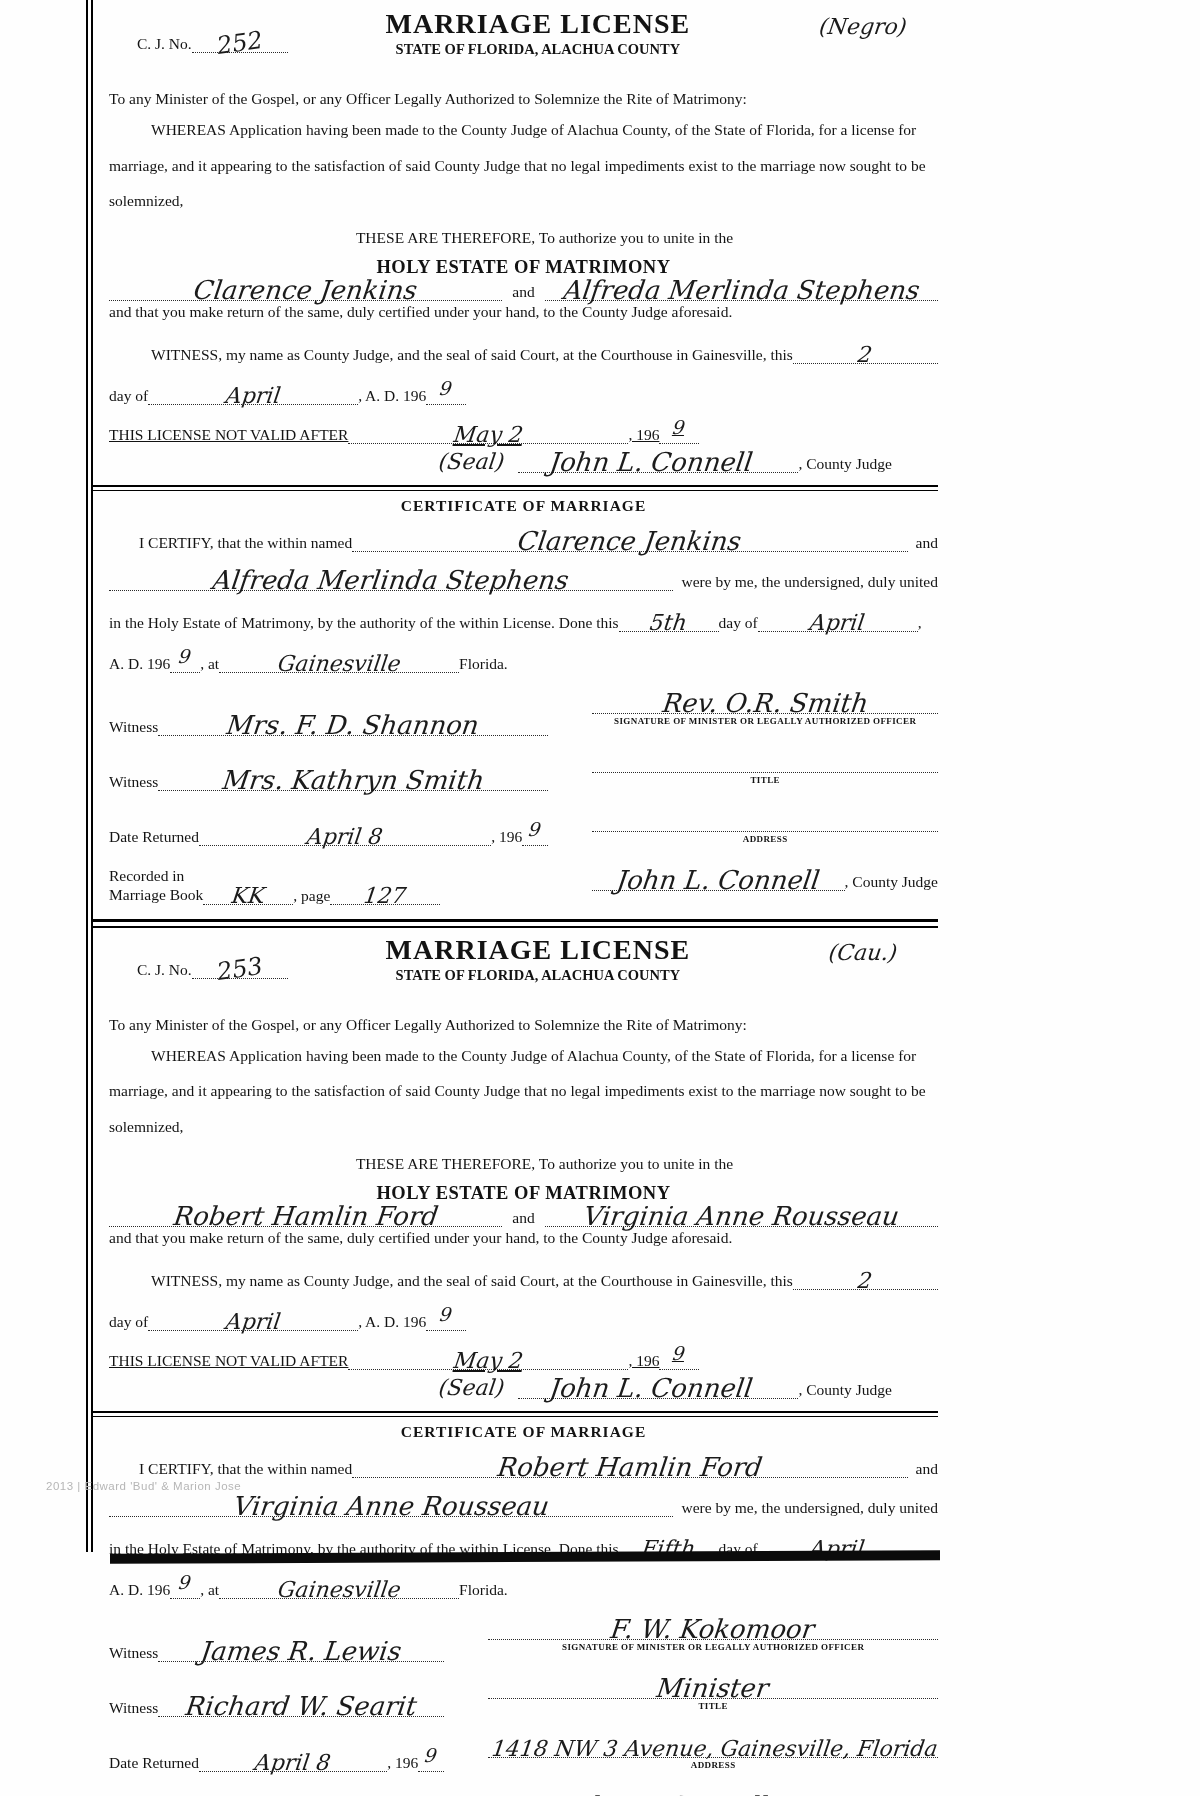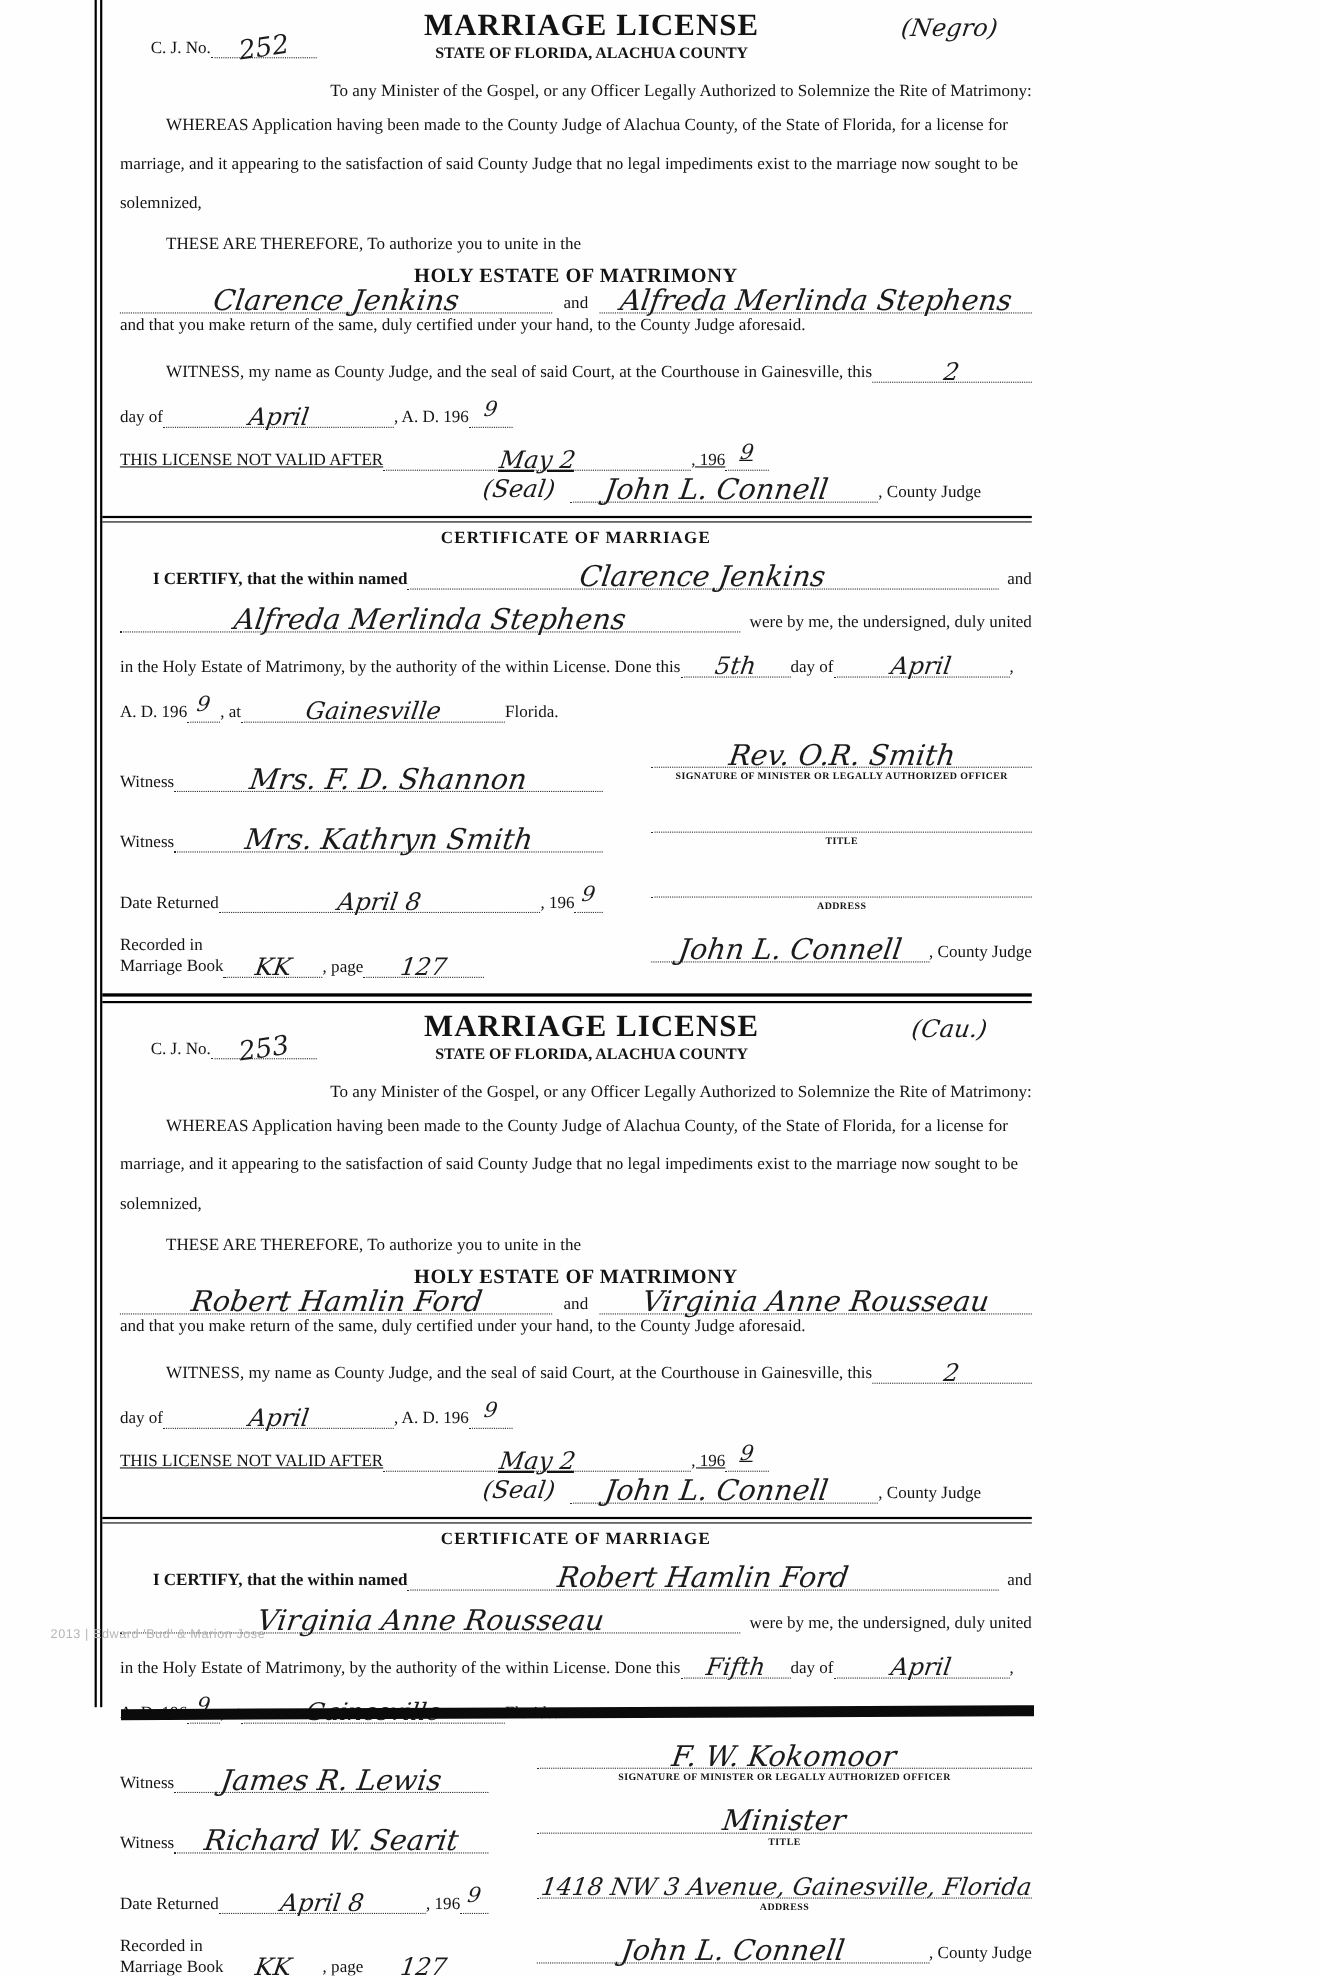--- a/index.html
+++ b/index.html
@@ -36,38 +36,38 @@
   }
   .fill .hw { margin-bottom:-3px; }
   .grow { flex:1; }
   .w26 { width:26px; } .w30 { width:30px; } .w40 { width:40px; }
   .w90 { width:90px; } .w100 { width:100px; } .w110 { width:110px; }
   .w160 { width:160px; } .w210 { width:210px; } .w240 { width:240px; }
   .w280 { width:280px; }
   .cj-fill { width:96px; }
   .cj-fill .hw { font-size:24px; transform:rotate(-8deg); }
   .row { display:flex; align-items:flex-end; }
-  .salutation { margin-top:16px;text-align:right; }
+  .salutation { margin-top:32px; }
   .whereas { margin-top:4px; line-height:2.3; text-indent:42px; }
-  .therefore { margin-top:10px; text-indent:42px; }
+  .therefore { margin-top:10px; text-indent:42px;text-align:center; }
   .center-bold { text-align:center; font-weight:bold; font-size:18.5px; margin-top:10px; letter-spacing:0.5px; }
   .names-row { margin-top:0px; }
   .names-row .lbl { margin:0 10px; }
   .return-clause { margin-top:2px; }
   .witness-row { margin-top:20px; }
   .witness-row .lbl { text-indent:42px; }
   .dayof-row { margin-top:18px; }
   .notvalid-row { margin-top:16px;text-decoration:underline; }
   .seal-row { margin-top:6px; margin-left:330px; }
   .seal-row .hw { margin-right:14px; }
   .rule-double { border-top:2px solid #000; border-bottom:1.3px solid #000; height:3px; margin:12px 0 6px -16px; }
   .rule-heavy { border-top:3px solid #000; border-bottom:2.5px solid #000; height:4px; margin:14px 0 8px -16px; }
   .cert-title { text-align:center; font-weight:bold; font-size:15.5px; letter-spacing:1px; margin-top:6px; }
   .certify-row { margin-top:14px; }
-  .certify-row .lead { text-indent:30px;font-weight:bold; }
+  .certify-row .lead { text-indent:30px; }
   .certify-row .lbl:last-child { margin-left:8px; }
   .bride-row { margin-top:16px; }
   .bride-row .lbl { margin-left:8px; }
   .done-row { margin-top:18px; }
   .ad-row { margin-top:18px; }
   .cols { display:flex; margin-top:16px; gap:44px; }
   .col-left { width:53%; }
   .col-right { flex:1; }
   .w-row { margin-top:24px;text-align:right; }
   .w-row + .w-row { margin-top:32px; }

